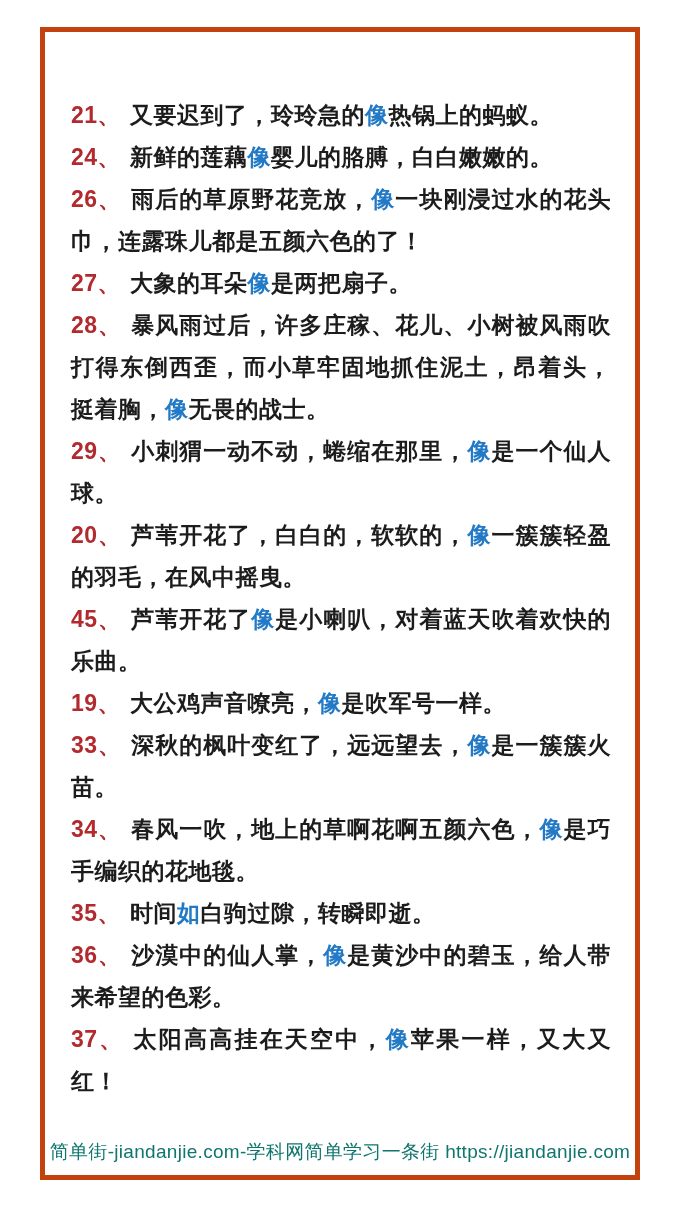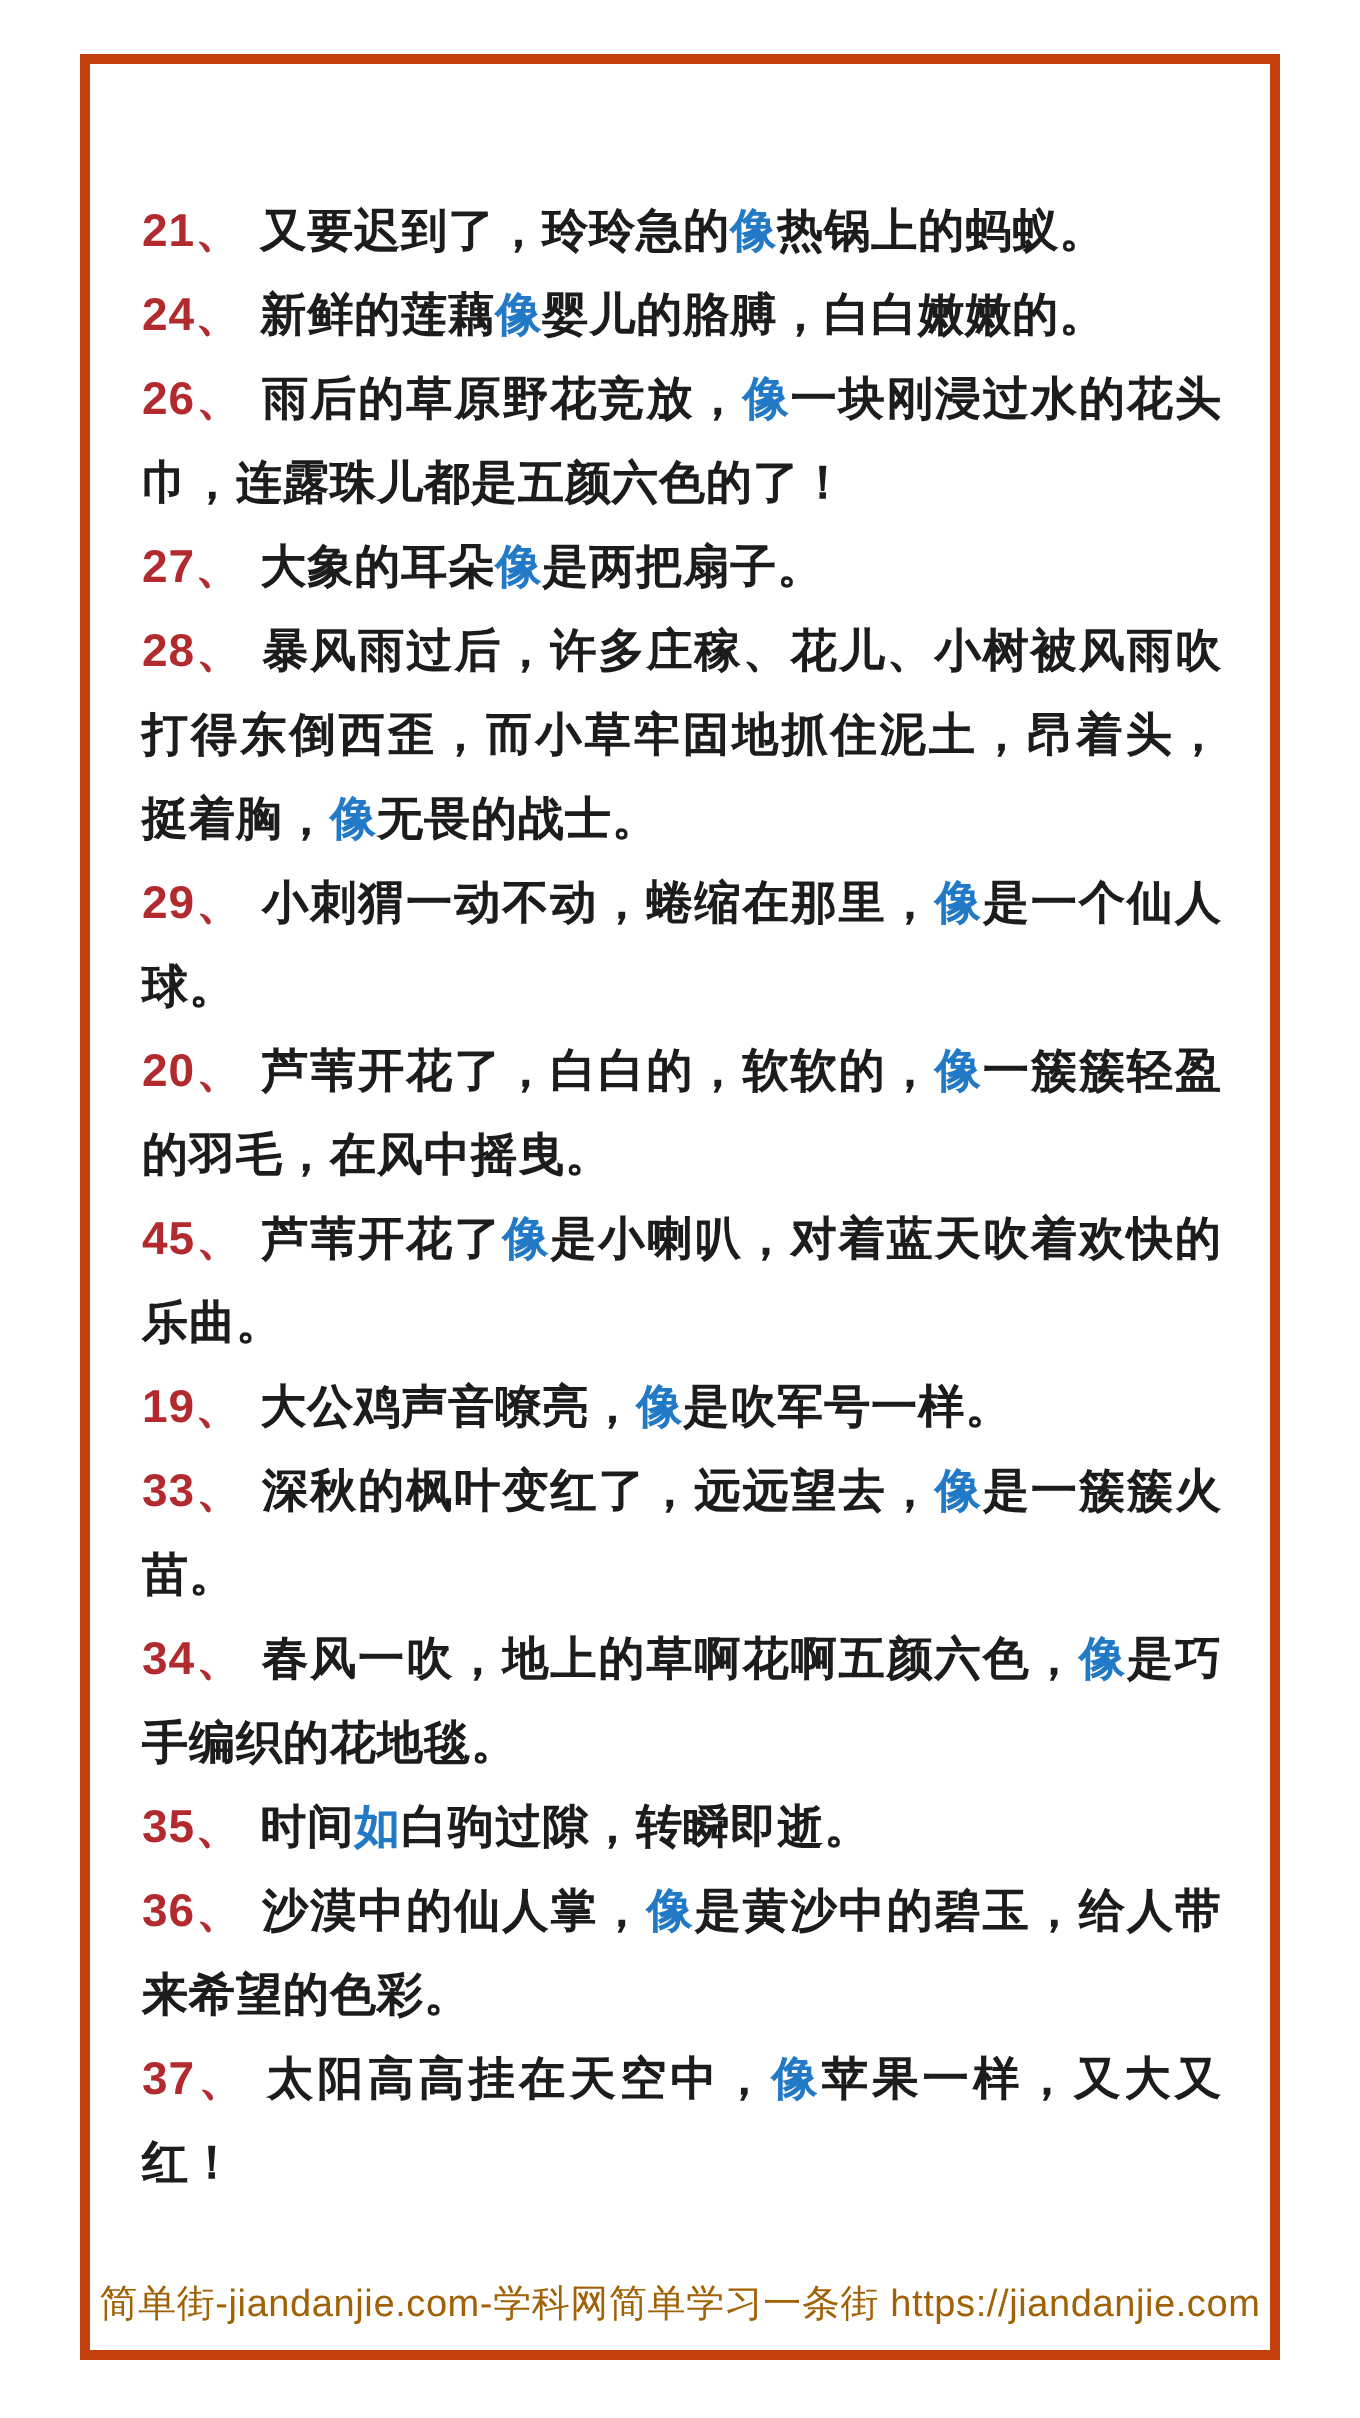--- a/index.html
+++ b/index.html
@@ -48,21 +48,21 @@
     color: #2279c5;
   }
   .footer {
     position: absolute;
     left: 0;
     right: 0;
     bottom: 10px;
     text-align: center;
     font-size: 19px;
     font-weight: normal;
-    color: #a16207;
+    color: #0f766e;
     letter-spacing: 0.3px;
   }
 </style>
 </head>
 <body>
 
 <div class="canvas">
   <div class="frame">
     <div class="content">
         <p class="sentence"><span class="num">21、</span><span class="txt">又要迟到了，玲玲急的</span><span class="hl">像</span><span class="txt">热锅上的蚂蚁。</span></p>

